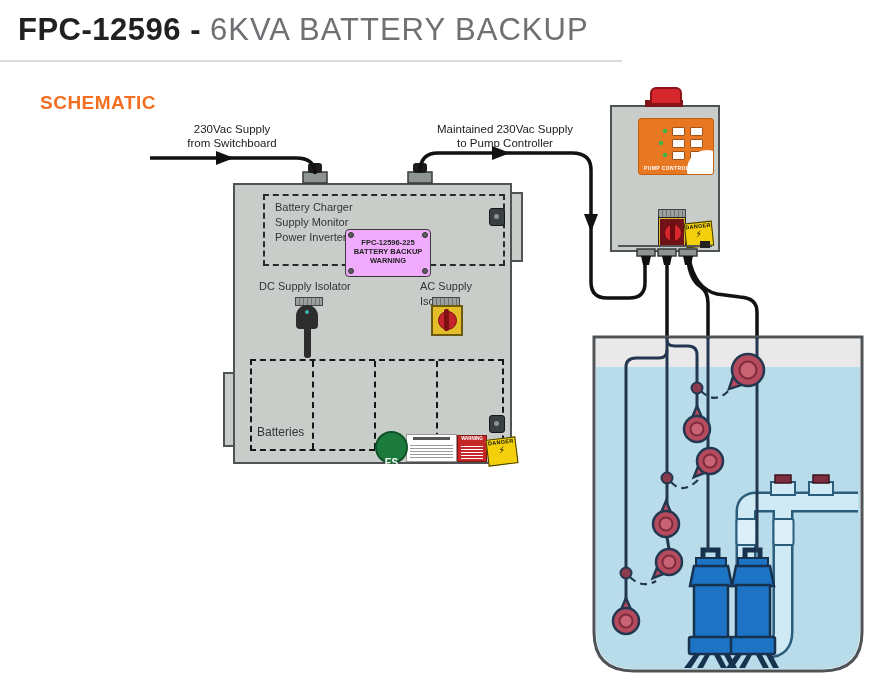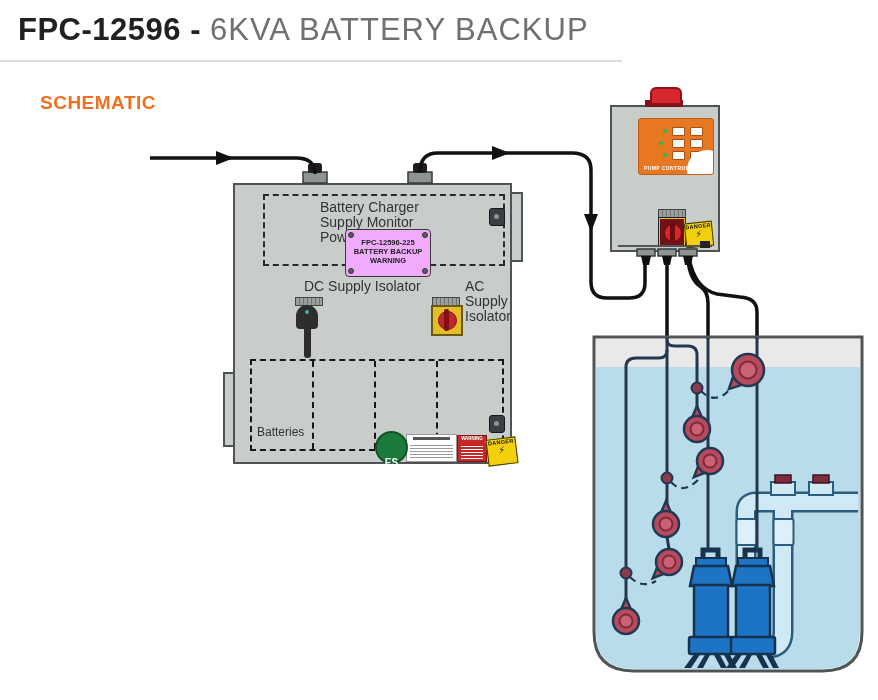--- a/index.html
+++ b/index.html
@@ -9,21 +9,21 @@
   
   .title{left:18px;top:12px;font-size:31px;letter-spacing:.5px;white-space:nowrap;}
   .title b{color:#232023;font-weight:800;}
   .title span{color:#6f7073;font-weight:400;letter-spacing:1px;}
   .rule{left:0;top:60px;width:622px;height:2px;background:#dcdcdc;}
   .schematic{left:40px;top:92px;font-size:19px;font-weight:800;color:#f26f21;letter-spacing:.5px;}
   .note{font-size:11.5px;line-height:14px;color:#232023;text-align:center;}
   
   .shell{background:#c9cdc9;border:2px solid #4f5355;}
   .dashedbox{border:2px dashed #2a2a2a;}
-  .smalltext{font-size:14px;color:#333;line-height:15px;margin-left:45px;}
+  .smalltext{font-size:11px;color:#333;line-height:15px;}
   .plate{background:#f0abfc;border:1.5px solid #3a3a3a;border-radius:4px;text-align:center;}
   .plate .ln{font-size:7.5px;font-weight:bold;color:#222;line-height:9px;}
   .screw{position:absolute;width:4px;height:4px;border-radius:50%;background:#5a5d5a;border:1px solid #333;}
   .latch{position:absolute;width:14px;height:16px;background:#3a3f42;border:1px solid #15181a;border-radius:3px;}
   .latch:after{content:"";position:absolute;left:4px;top:5px;width:5px;height:5px;border-radius:50%;background:#8b9396;}
   .stripplate{position:absolute;background:#9aa0a0;border:1px solid #444;
      background-image:repeating-linear-gradient(90deg,#9aa0a0 0 3px,#6d7272 3px 4px);}
   .sticker-lines{position:absolute;left:3px;right:3px;bottom:2px;
      background:repeating-linear-gradient(#ffffff 0 2px,#9a9a9a 2px 3px);}
   .ydanger{background:#f3cf0c;border:1.5px solid #3d3a00;text-align:center;color:#141414;}
@@ -42,20 +42,28 @@
 <body>
 
 <div id="stage">
 
   <div class="abs title">
     <b>FPC-12596 - </b><span>6KVA BATTERY BACKUP</span>
   </div>
   <div class="abs rule"></div>
   <div class="abs schematic">SCHEMATIC</div>
 
+  <div class="abs note lab" style="left:152px;top:122px;width:160px;">
+    <div>230Vac Supply</div>
+    <div>from Switchboard</div>
+  </div>
+  <div class="abs note lab" style="left:405px;top:122px;width:200px;">
+    <div>Maintained 230Vac Supply</div>
+    <div>to Pump Controller</div>
+  </div>
 
   <div class="abs" style="left:223px;top:372px;width:11px;height:71px;background:#c9cdc9;border:2px solid #4f5355;"></div>
   <div class="abs" style="left:508px;top:192px;width:11px;height:66px;background:#c9cdc9;border:2px solid #4f5355;"></div>
 
   <div class="abs shell" style="left:233px;top:183px;width:275px;height:277px;">
 
     <div class="abs dashedbox" style="left:28px;top:9px;width:238px;height:68px;">
       <div class="smalltext" style="padding:4px 0 0 10px;">
         <div>Battery Charger</div>
         <div>Supply Monitor</div>

